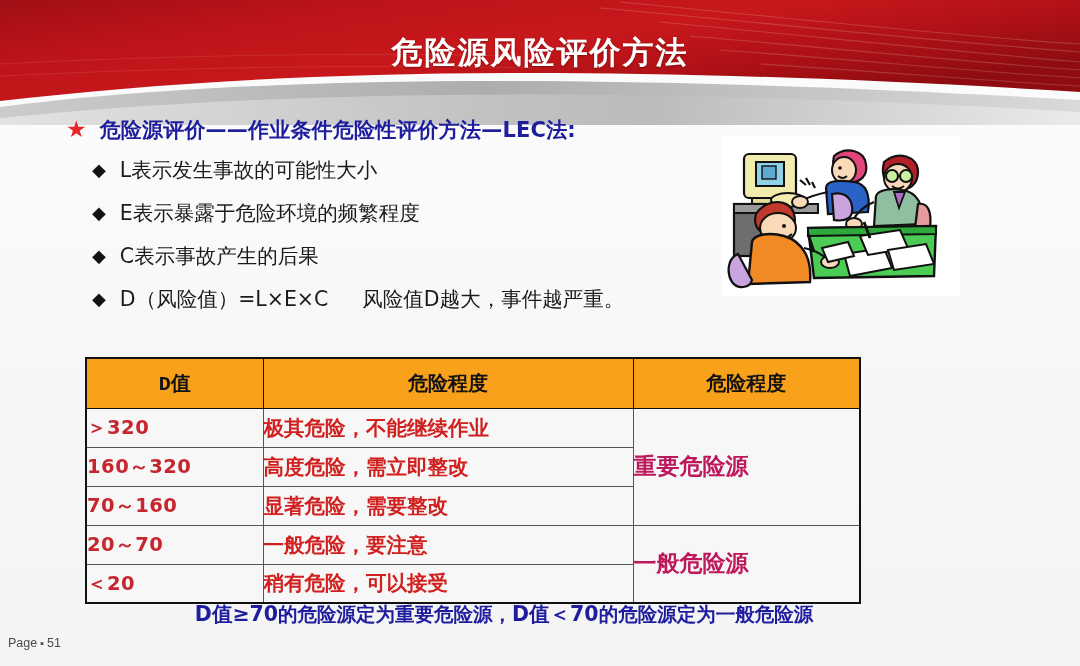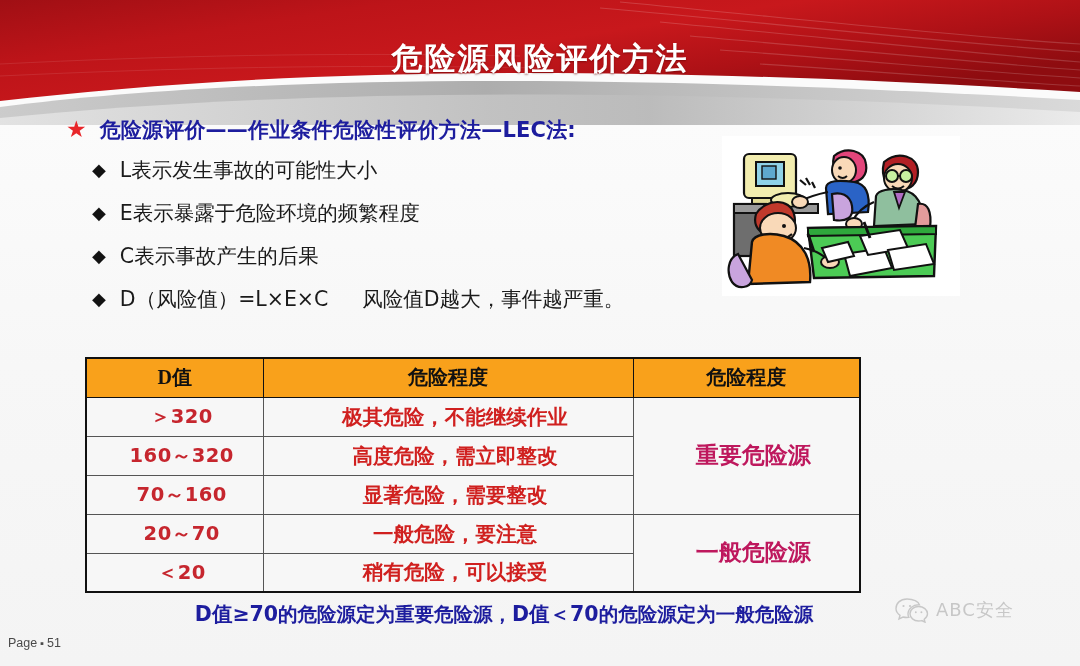--- a/index.html
+++ b/index.html
@@ -17,21 +17,21 @@
     overflow:hidden;
   }
 
   
   #header-banner{
     position:absolute; left:0; top:0; width:1080px; height:125px;
   }
   #header-banner svg{ display:block; width:1080px; height:125px; }
 
   #slide-title{
-    position:absolute; left:0; top:38px; width:1080px;
+    position:absolute; left:0; top:32px; width:1080px;
     text-align:center;
     color:#ffffff;
     font-size:31px;
     font-weight:bold;
     letter-spacing:2px;
     font-family:"DejaVu Sans","Liberation Sans",sans-serif;
     text-shadow:0 1px 2px rgba(90,0,0,.55);
     z-index:4;
   }
 
@@ -88,32 +88,30 @@
   }
   table.risk-table col.c1{ width:177px; }
   table.risk-table col.c2{ width:370px; }
   table.risk-table col.c3{ width:227px; }
 
   table.risk-table th{
     background:#F9A11B;
     color:#111;
     font-weight:bold;
     font-size:20px;
-    height:39px;
+    height:50px;
     border:1.5px solid #111;
-    font-family:Liberation Serif, serif;
+    font-family:Liberation Mono, monospace;
   }
   table.risk-table td{
     background:#f7f7f7;
     height:39px;
-    text-align:center;
     border:1.2px solid #555;
     font-weight:bold;
     font-family:"DejaVu Sans","Liberation Sans",sans-serif;
-    padding-left:14px;
   }
   td.dval{ color:#c6262e; font-size:19.5px; letter-spacing:.5px; }
   td.level{ color:#d0201f; font-size:20.5px;margin-left:48px; }
   td.source{ color:#be185d; font-size:23px; border-left:2px solid #111; }
   table.risk-table td.source{ background:#f7f7f7; }
 
   
   #table-caption{
     position:absolute; left:0; top:600px; width:1008px;
     text-align:center;
@@ -323,25 +321,14 @@
           <td class="level">稍有危险，可以接受</td>
         </tr>
       </tbody>
     </table>
   </div>
 
   <div id="table-caption"><span class="em">D值≥70</span><span>的危险源定为重要危险源，</span><span class="em">D值＜70</span><span>的危险源定为一般危险源</span></div>
 
   <div id="page-footer"><span>Page</span><span class="dot">▪</span><span>51</span></div>
 
-  <div id="watermark">
-    <svg width="34" height="26" viewBox="0 0 34 26">
-      <path d="M12 2 C5 2 1 6.5 1 11.5 C1 14.3 2.6 16.7 5 18.3 L4 22 L8 20 C9.3 20.3 10.6 20.5 12 20.5 C12.6 20.5 13.2 20.45 13.8 20.4 C13.3 19.3 13 18.1 13 16.8 C13 11.8 17.8 7.8 23.6 7.8 C23.9 7.8 24.2 7.82 24.5 7.85 C23.5 4.5 18.3 2 12 2 Z" fill="none" stroke="#8a8a8a" stroke-width="1.4"></path>
-      <circle cx="8.5" cy="9" r="1.1" fill="#8a8a8a"></circle>
-      <circle cx="15" cy="9" r="1.1" fill="#8a8a8a"></circle>
-      <path d="M23.6 9.5 C18.7 9.5 15 12.8 15 16.8 C15 20.8 18.7 24 23.6 24 C24.7 24 25.8 23.85 26.8 23.6 L30 25.2 L29.2 22.3 C31.2 20.9 32.5 19 32.5 16.8 C32.5 12.8 28.5 9.5 23.6 9.5 Z" fill="none" stroke="#8a8a8a" stroke-width="1.4"></path>
-      <circle cx="20.8" cy="15.2" r="0.95" fill="#8a8a8a"></circle>
-      <circle cx="26.4" cy="15.2" r="0.95" fill="#8a8a8a"></circle>
-    </svg>
-    <span class="wm-text">ABC安全</span>
-  </div>
 
 </div>
 
 </body></html>

